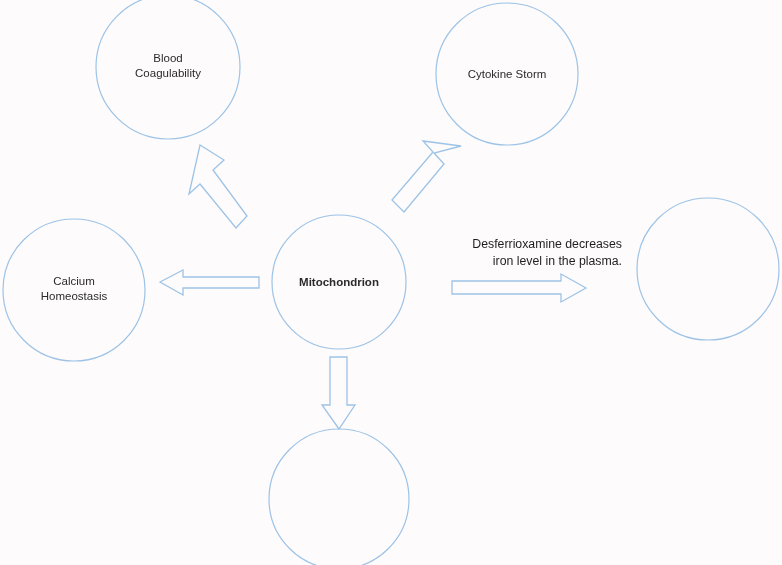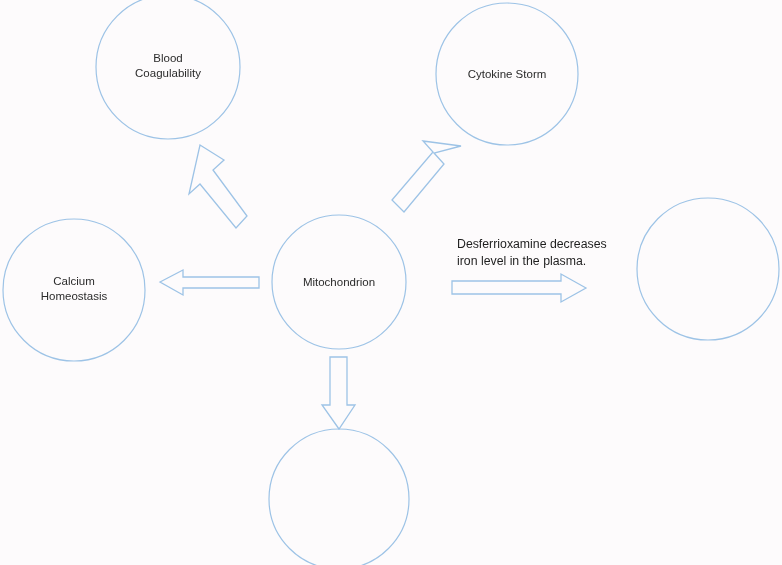--- a/index.html
+++ b/index.html
@@ -41,21 +41,21 @@
     pointer-events: none;
     transform: translate(-50%, -50%);
   }
   .edge-label {
     position: absolute;
     color: #1f1f1f;
     font-size: 12.3px;
     line-height: 16.5px;
     font-family: "Liberation Sans", sans-serif;
     white-space: pre-line;
-    text-align: left;
+    text-align: right;
     pointer-events: none;
   }
 </style>
 </head>
 <body>
 
 <div id="diagram-root">
 
   <svg id="diagram-canvas" viewBox="0 0 782 565">
 
@@ -88,20 +88,20 @@
   </svg>
 
   <div class="node-label" style="left:168px; top:66px; width:140px;">Blood
 Coagulability</div>
 
   <div class="node-label" style="left:74px; top:289px; width:140px;">Calcium
 Homeostasis</div>
 
   <div class="node-label" style="left:507px; top:74px; width:140px;">Cytokine Storm</div>
 
-  <div class="node-label" style="left:339px; top:282px; width:130px;">Mitochondrion</div>
+  <div class="node-label" style="left:339px; top:282px; width:130px;font-weight:bold;">Mitochondrion</div>
 
 
 
   <div class="edge-label" style="left:457px; top:236px; width:165px;">Desferrioxamine decreases
 iron level in the plasma.</div>
 
 </div>
 
 </body></html>

